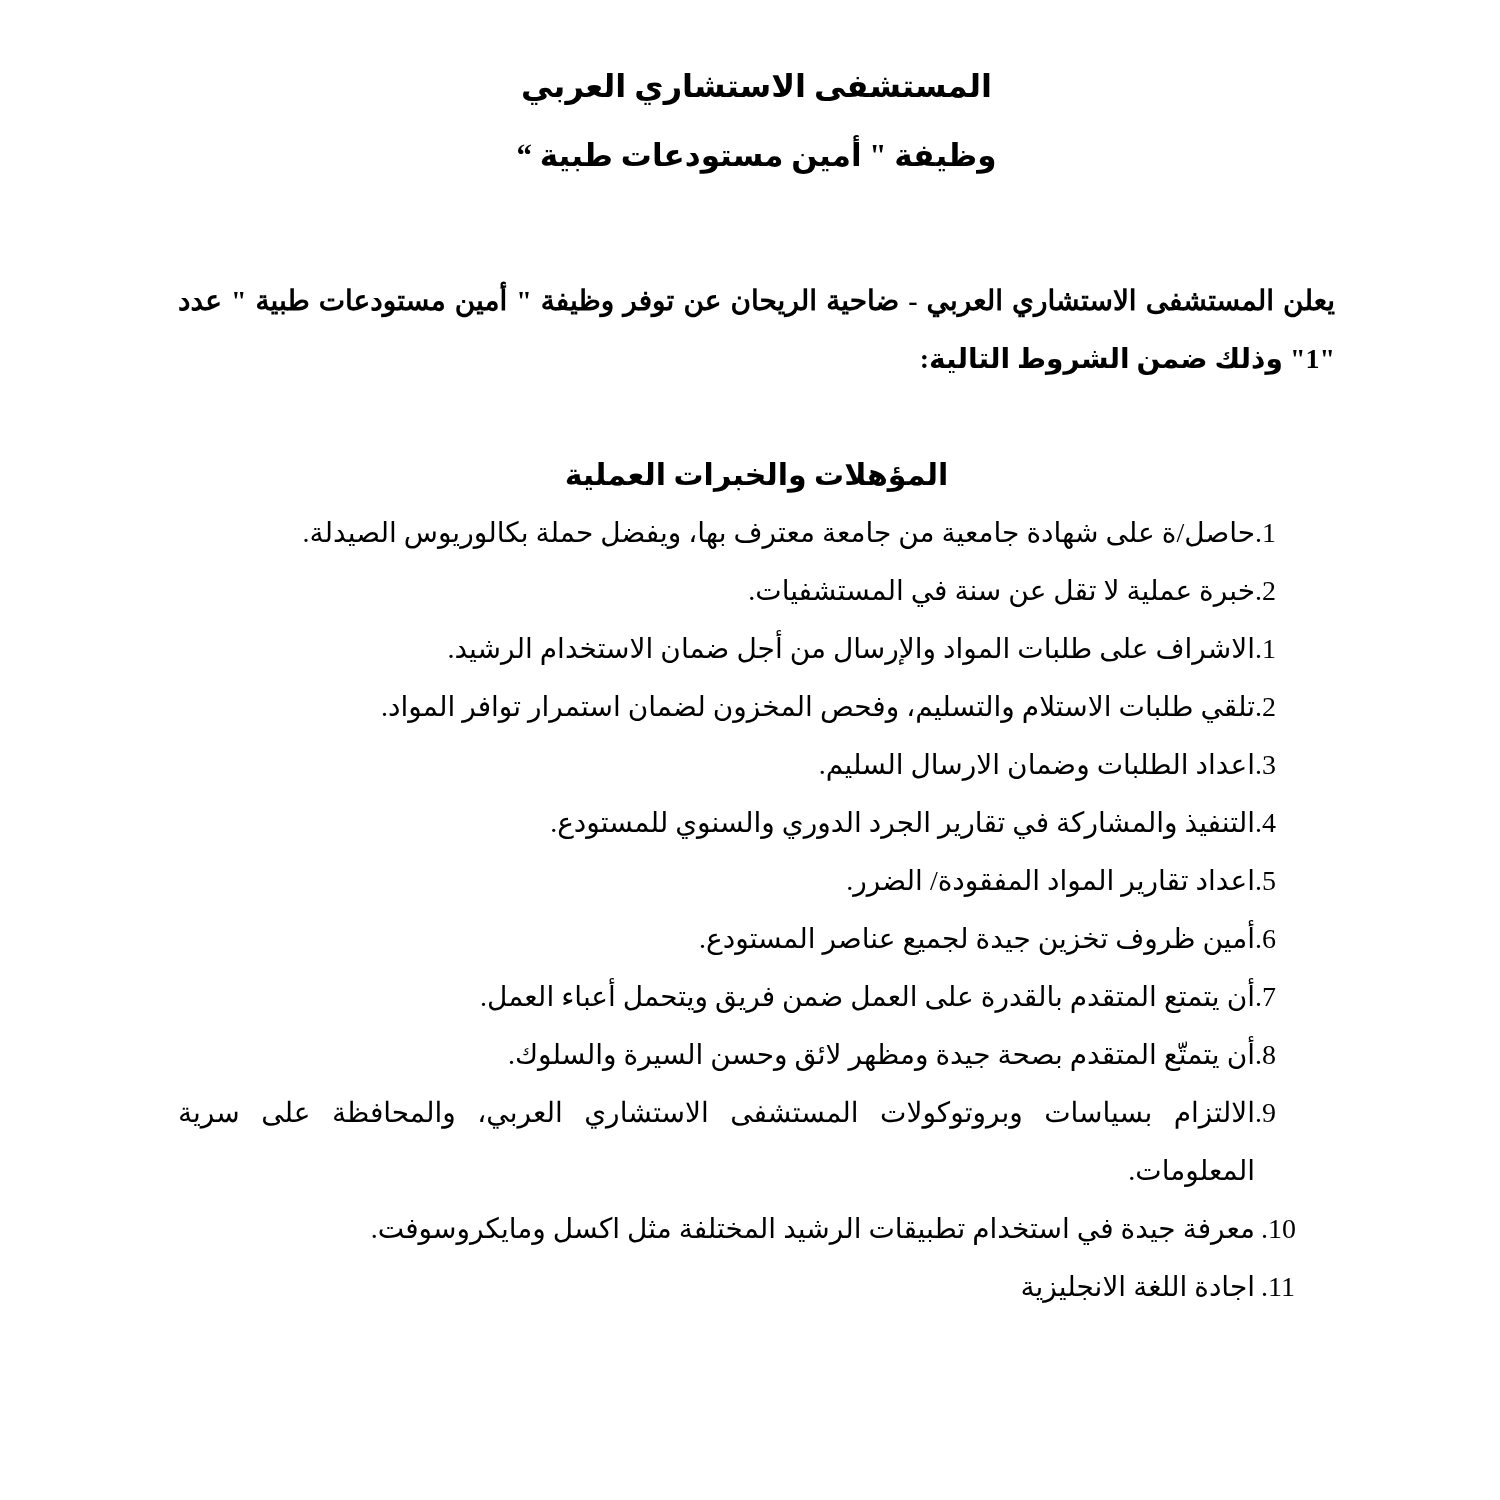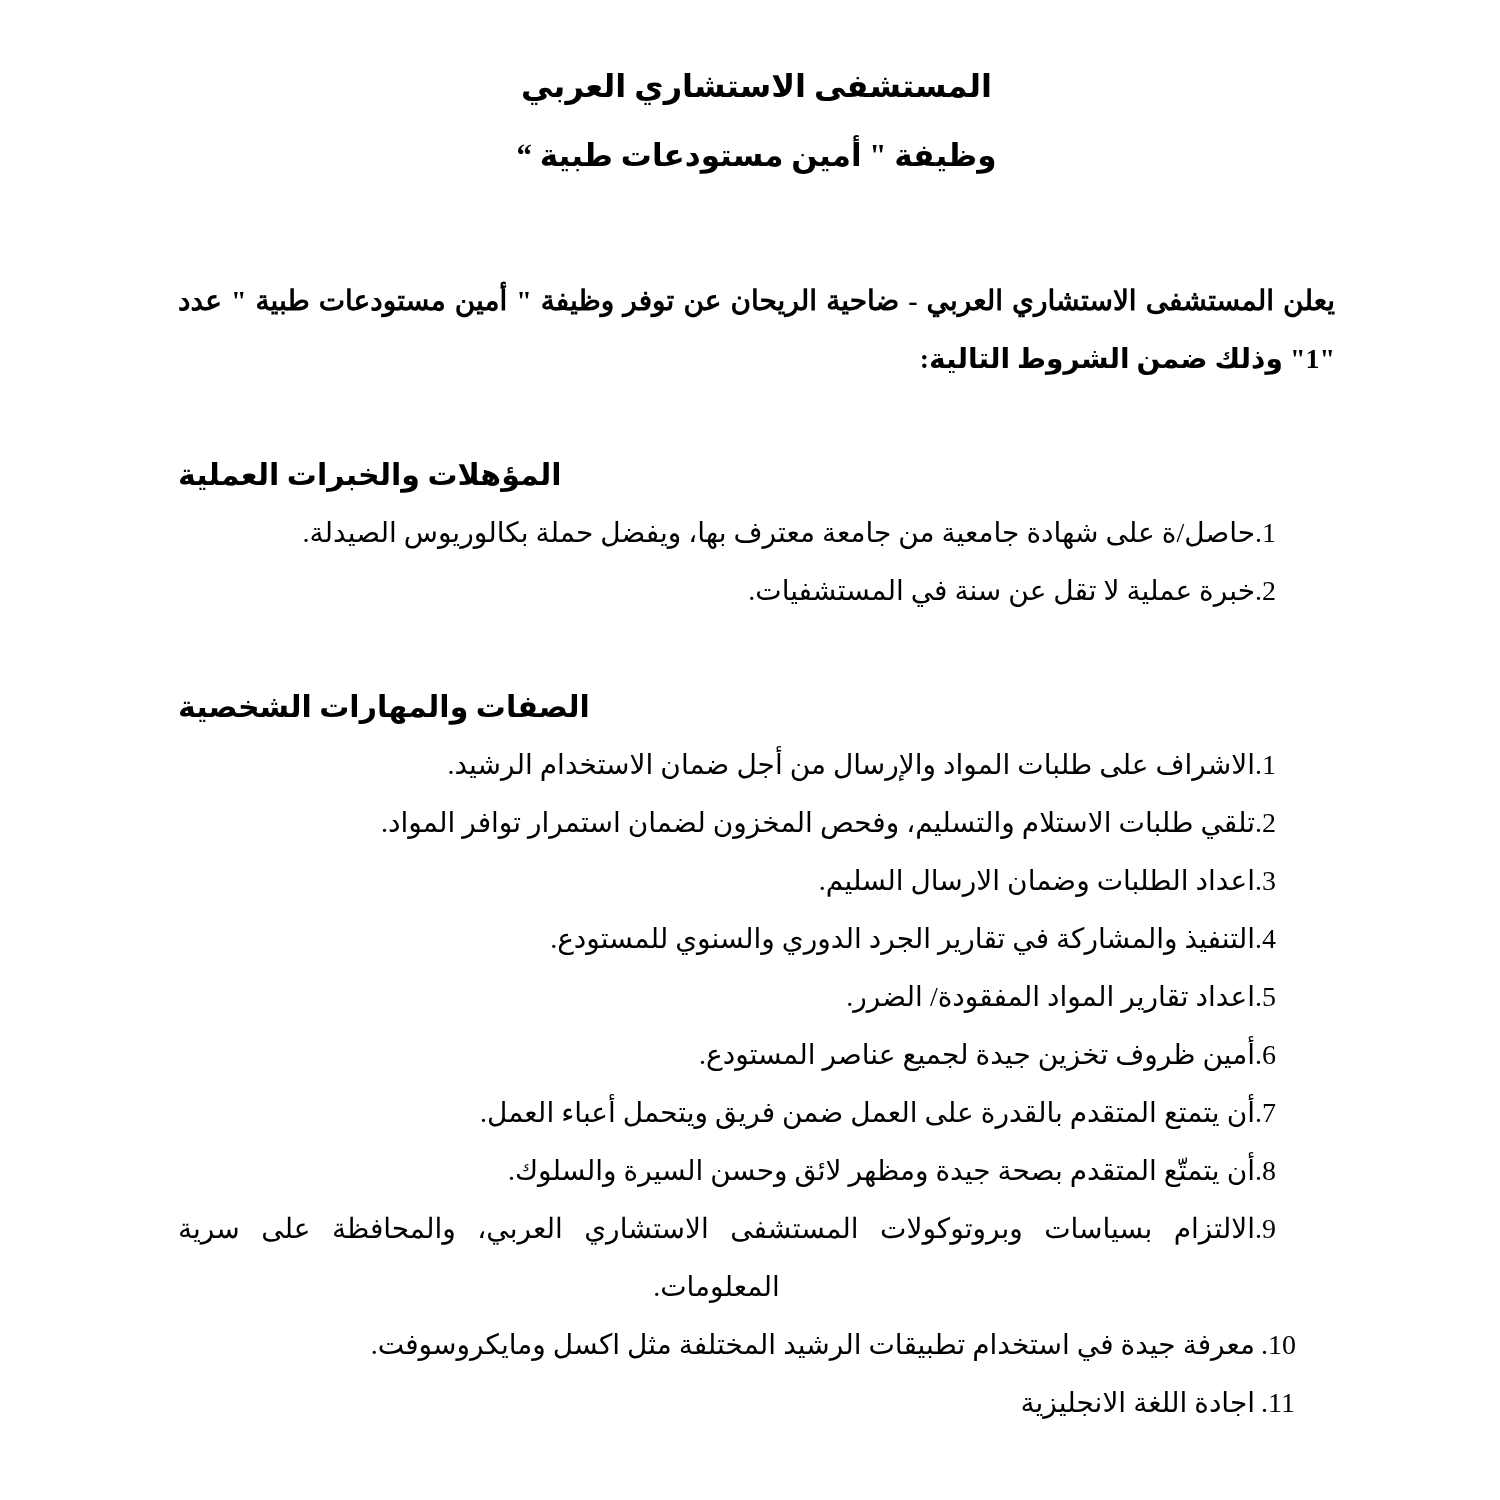--- a/index.html
+++ b/index.html
@@ -52,42 +52,42 @@
   .rline {
     display: block;
     text-align: right;
     white-space: nowrap;
   }
   .section-heading {
     margin-top: 58px;
     font-weight: bold;
     font-size: 30px;
     line-height: 58px;
-    text-align: left;
+    text-align: center;
     white-space: nowrap;
   }
   .list { margin: 0; padding: 0; }
   .li {
     display: flex;
     font-size: 28px;
     line-height: 58px;
   }
   .num {
     flex: 0 0 80px;
     text-align: left;
     white-space: nowrap;
   }
   .num.wide { text-align: left; padding-left: 6px; box-sizing: border-box; }
   .txt {
     flex: 1 1 auto;
     text-align: right;
     white-space: nowrap;
     min-width: 0;
   }
-  .txt .jline, .txt .rline { white-space: nowrap; text-align: center; }
+  .txt .jline, .txt .rline { white-space: nowrap; }
 </style>
 </head>
 <body>
 
 <div class="page">
 
   <div class="title-line1">المستشفى الاستشاري العربي</div>
 
   <div class="title-line2">وظيفة " أمين مستودعات طبية “</div>
 
@@ -102,21 +102,20 @@
     <div class="li">
       <span class="num">1.</span>
       <span class="txt">حاصل/ة على شهادة جامعية من جامعة معترف بها، ويفضل حملة بكالوريوس الصيدلة.</span>
     </div>
     <div class="li">
       <span class="num">2.</span>
       <span class="txt">خبرة عملية لا تقل عن سنة في المستشفيات.</span>
     </div>
   </div>
 
-  <div class="section-heading">الصفات والمهارات الشخصية</div>
 
   <div class="list">
     <div class="li">
       <span class="num">1.</span>
       <span class="txt">الاشراف على طلبات المواد والإرسال من أجل ضمان الاستخدام الرشيد.</span>
     </div>
     <div class="li">
       <span class="num">2.</span>
       <span class="txt">تلقي طلبات الاستلام والتسليم، وفحص المخزون لضمان استمرار توافر المواد.</span>
     </div>

